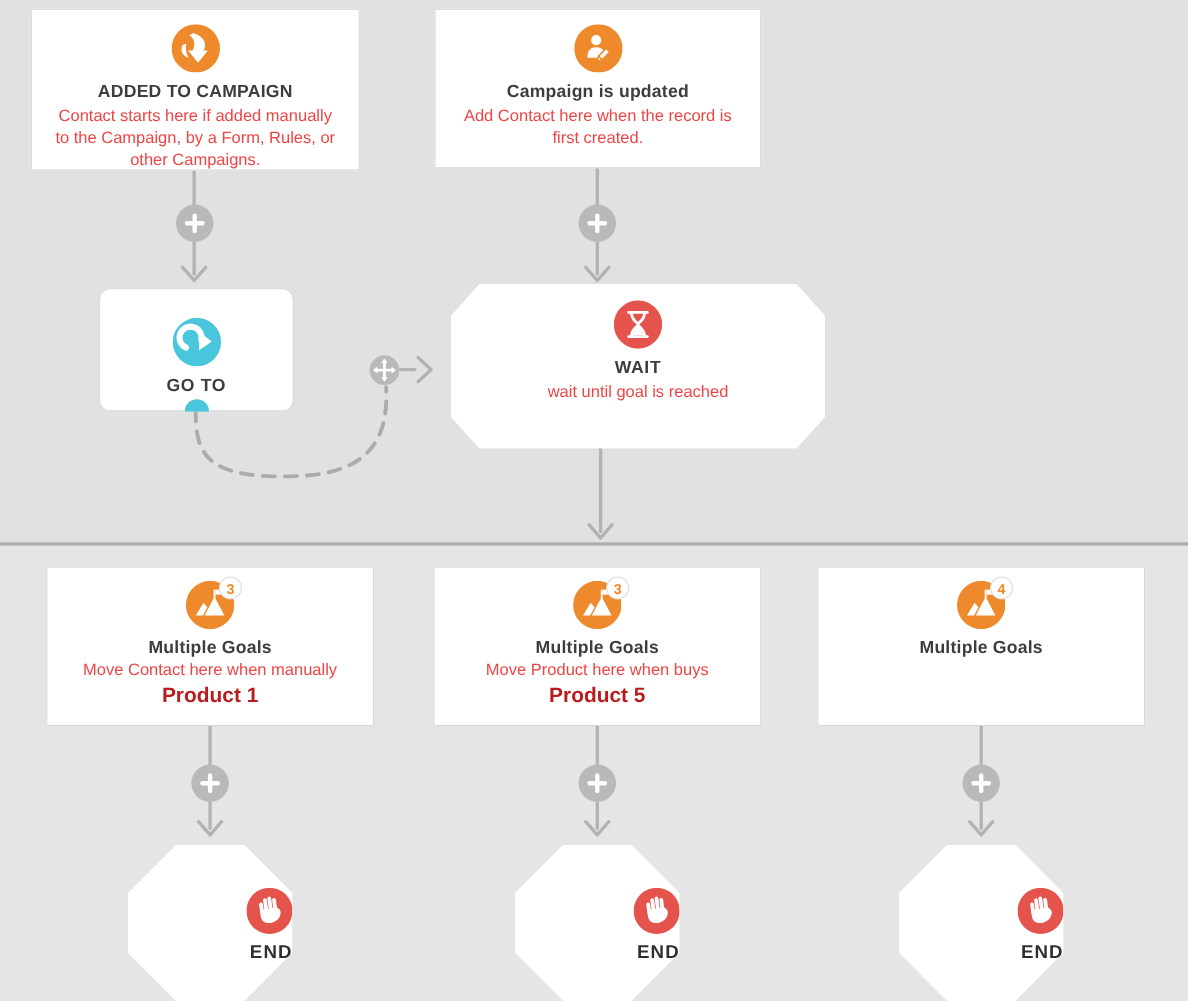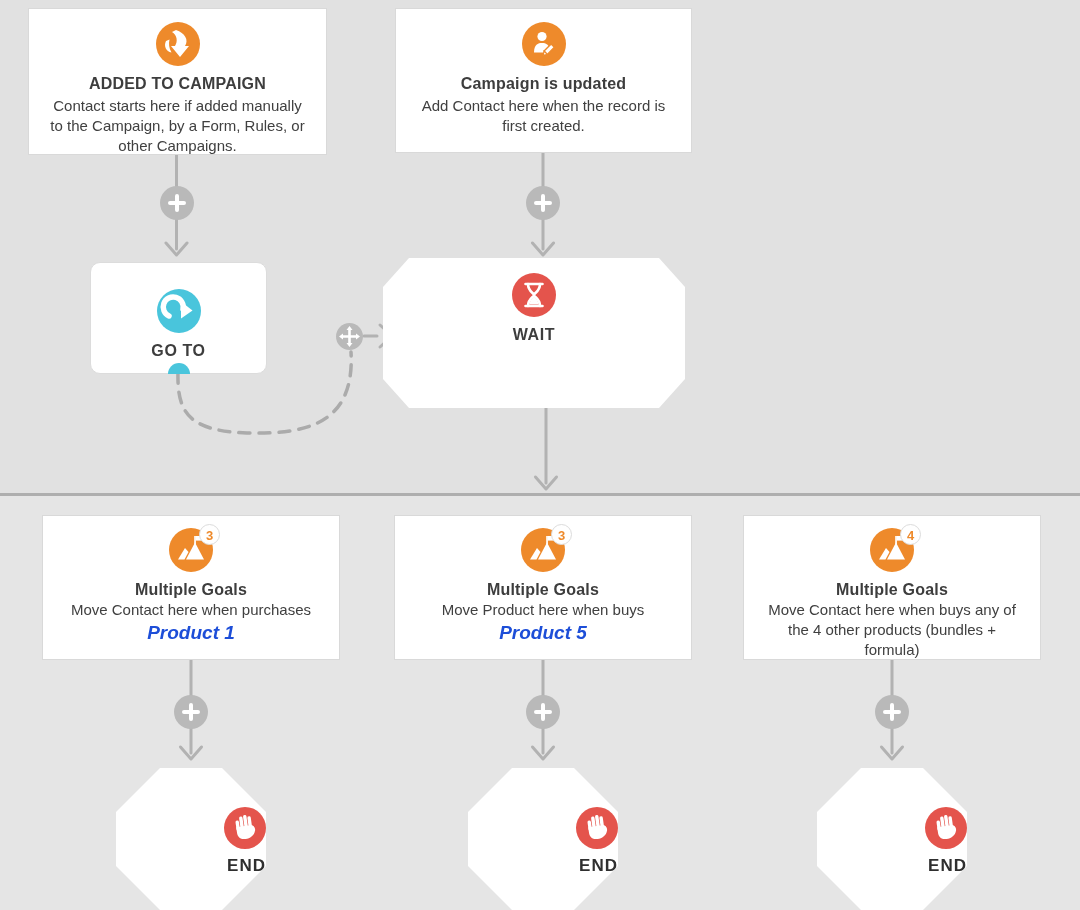--- a/index.html
+++ b/index.html
@@ -7,22 +7,22 @@
   .canvas{position:relative;width:1080px;height:910px;background:#e1e1e1;overflow:hidden;padding-left:31px;}
   .bg-bottom{position:absolute;left:0;top:496px;width:1080px;height:414px;background:#e5e5e5;}
   .divider{position:absolute;left:0;top:493px;width:1080px;height:3px;background:#aeaeae;}
   .connector-layer{position:absolute;left:0;top:0;width:1080px;height:910px;pointer-events:none;}
 
   .node{position:absolute;background:#ffffff;display:flex;flex-direction:column;align-items:center;text-align:center;box-sizing:border-box;}
   .card{border:1px solid #d9d9d9;}
   .icon-wrap{position:relative;width:44px;height:44px;flex:0 0 auto;}
   .icon-wrap svg{display:block;}
   .node-title{font-weight:700;color:#3d3d3d;font-size:16px;margin-top:9px;letter-spacing:.2px;}
-  .node-desc{color:#404040;font-size:15px;line-height:20px;margin-top:3px;padding:0 18px;}
-  .product{font-weight:700;color:#1d4ed8;font-size:19px;margin-top:2px;font-style:italic;}
+  .node-desc{color:#ef4444;font-size:15px;line-height:20px;margin-top:3px;padding:0 18px;}
+  .product{font-weight:700;color:#b91c1c;font-size:19px;margin-top:2px;}
   .goto-card{border-radius:10px;border:1px solid #dcdcdc;}
   .goto-bump{position:absolute;left:50%;bottom:-1px;width:22px;height:11px;margin-left:-11px;background:#49c5dc;border-radius:11px 11px 0 0;}
   .octagon{border:none;}
   .wait-shape{clip-path:polygon(26px 0,calc(100% - 26px) 0,100% 29px,100% calc(100% - 29px),calc(100% - 26px) 100%,26px 100%,0 calc(100% - 29px),0 29px);}
   .end-shape{clip-path:polygon(44px 0,calc(100% - 44px) 0,100% 44px,100% calc(100% - 44px),calc(100% - 44px) 100%,44px 100%,0 calc(100% - 44px),0 44px);align-items:flex-end;}
   .end-title{font-weight:700;color:#2f2f2f;font-size:17px;letter-spacing:1px;margin-top:7px;}
   .badge{position:absolute;top:-4px;right:-7px;width:21px;height:21px;border-radius:50%;background:#ffffff;border:1px solid #dcdcdc;color:#ee8a2b;font-size:13px;font-weight:700;line-height:21px;text-align:center;box-sizing:border-box;}
   .plus-btn{position:absolute;width:34px;height:34px;border-radius:50%;background:#b9b9b9;display:flex;align-items:center;justify-content:center;cursor:pointer;}
   .move-btn{position:absolute;width:27px;height:27px;border-radius:50%;background:#b9b9b9;display:flex;align-items:center;justify-content:center;cursor:pointer;}
   .uppercase{text-transform:uppercase;}
@@ -116,48 +116,49 @@
   <div class="move-btn" style="left:335.5px;top:322.5px;">
     <svg width="23" height="23" viewBox="-11.5 -11.5 23 23">
       <path d="M -7 0 H 7 M 0 -7 V 7" stroke="#ffffff" stroke-width="2.6" stroke-linecap="round"></path>
       <path d="M 0 -10.5 L -3 -6.5 L 3 -6.5 Z" fill="#ffffff"></path>
       <path d="M 0 10.5 L -3 6.5 L 3 6.5 Z" fill="#ffffff"></path>
       <path d="M -10.5 0 L -6.5 -3 L -6.5 3 Z" fill="#ffffff"></path>
       <path d="M 10.5 0 L 6.5 -3 L 6.5 3 Z" fill="#ffffff"></path>
     </svg>
   </div>
 
-  <div class="node octagon wait-shape" style="left:383px;top:258px;width:302px;height:150px;">
+  <div class="node octagon wait-shape" style="left:410px;top:258px;width:340px;height:150px;">
     <div class="icon-wrap" style="margin-top:15px;">
       <svg width="44" height="44" viewBox="-22 -22 44 44">
         <circle r="22" fill="#e4544c"></circle>
         <g stroke="#ffffff" stroke-width="2.6" fill="none" stroke-linecap="round">
           <path d="M -8.5 -11 H 8.5 M -8.5 11 H 8.5"></path>
           <path d="M -6 -11 C -6 -4.5 -2 -3 0 -0.5 C 2 -3 6 -4.5 6 -11"></path>
           <path d="M -6 11 C -6 4.5 -2 3 0 0.5 C 2 3 6 4.5 6 11"></path>
         </g>
         <path d="M 0 1.5 C -2.8 4.5 -4.4 6.8 -4.9 9.6 L 4.9 9.6 C 4.4 6.8 2.8 4.5 0 1.5 Z" fill="#ffffff"></path>
       </svg>
     </div>
     <div class="node-title" style="letter-spacing:.6px;">WAIT</div>
+    <div class="node-desc">wait until goal is reached</div>
   </div>
 
   <div class="node card" style="left:42px;top:515px;width:298px;height:145px;">
     <div class="icon-wrap" style="margin-top:12px;">
       <svg width="44" height="44" viewBox="-22 -22 44 44">
         <circle r="22" fill="#ee8a2b"></circle>
         <polygon points="-13,9.5 -6,-2 -2.5,2 -6.5,9.5" fill="#ffffff"></polygon>
         <polygon points="-5,9.5 4,-7.5 13,9.5" fill="#ffffff"></polygon>
         <rect x="3.2" y="-14" width="1.7" height="8" fill="#ffffff"></rect>
         <rect x="4.9" y="-14" width="6.2" height="4.6" fill="#ffffff"></rect>
       </svg>
       <span class="badge">3</span>
     </div>
     <div class="node-title">Multiple Goals</div>
-    <div class="node-desc" style="margin-top:1px;">Move Contact here when purchases</div>
+    <div class="node-desc" style="margin-top:1px;">Move Contact here when manually</div>
     <div class="product">Product 1</div>
   </div>
 
   <div class="node card" style="left:394px;top:515px;width:298px;height:145px;">
     <div class="icon-wrap" style="margin-top:12px;">
       <svg width="44" height="44" viewBox="-22 -22 44 44">
         <circle r="22" fill="#ee8a2b"></circle>
         <polygon points="-13,9.5 -6,-2 -2.5,2 -6.5,9.5" fill="#ffffff"></polygon>
         <polygon points="-5,9.5 4,-7.5 13,9.5" fill="#ffffff"></polygon>
         <rect x="3.2" y="-14" width="1.7" height="8" fill="#ffffff"></rect>
@@ -175,21 +176,20 @@
       <svg width="44" height="44" viewBox="-22 -22 44 44">
         <circle r="22" fill="#ee8a2b"></circle>
         <polygon points="-13,9.5 -6,-2 -2.5,2 -6.5,9.5" fill="#ffffff"></polygon>
         <polygon points="-5,9.5 4,-7.5 13,9.5" fill="#ffffff"></polygon>
         <rect x="3.2" y="-14" width="1.7" height="8" fill="#ffffff"></rect>
         <rect x="4.9" y="-14" width="6.2" height="4.6" fill="#ffffff"></rect>
       </svg>
       <span class="badge">4</span>
     </div>
     <div class="node-title">Multiple Goals</div>
-    <div class="node-desc" style="margin-top:1px;">Move Contact here when buys any of the 4 other products (bundles + formula)</div>
   </div>
 
   <div class="plus-btn" style="left:174px;top:695px;">
     <svg width="20" height="20" viewBox="-10 -10 20 20">
         <path d="M -7 0 H 7 M 0 -7 V 7" stroke="#ffffff" stroke-width="4" stroke-linecap="round"></path>
       </svg>
   </div>
   <div class="plus-btn" style="left:526px;top:695px;">
     <svg width="20" height="20" viewBox="-10 -10 20 20">
         <path d="M -7 0 H 7 M 0 -7 V 7" stroke="#ffffff" stroke-width="4" stroke-linecap="round"></path>

